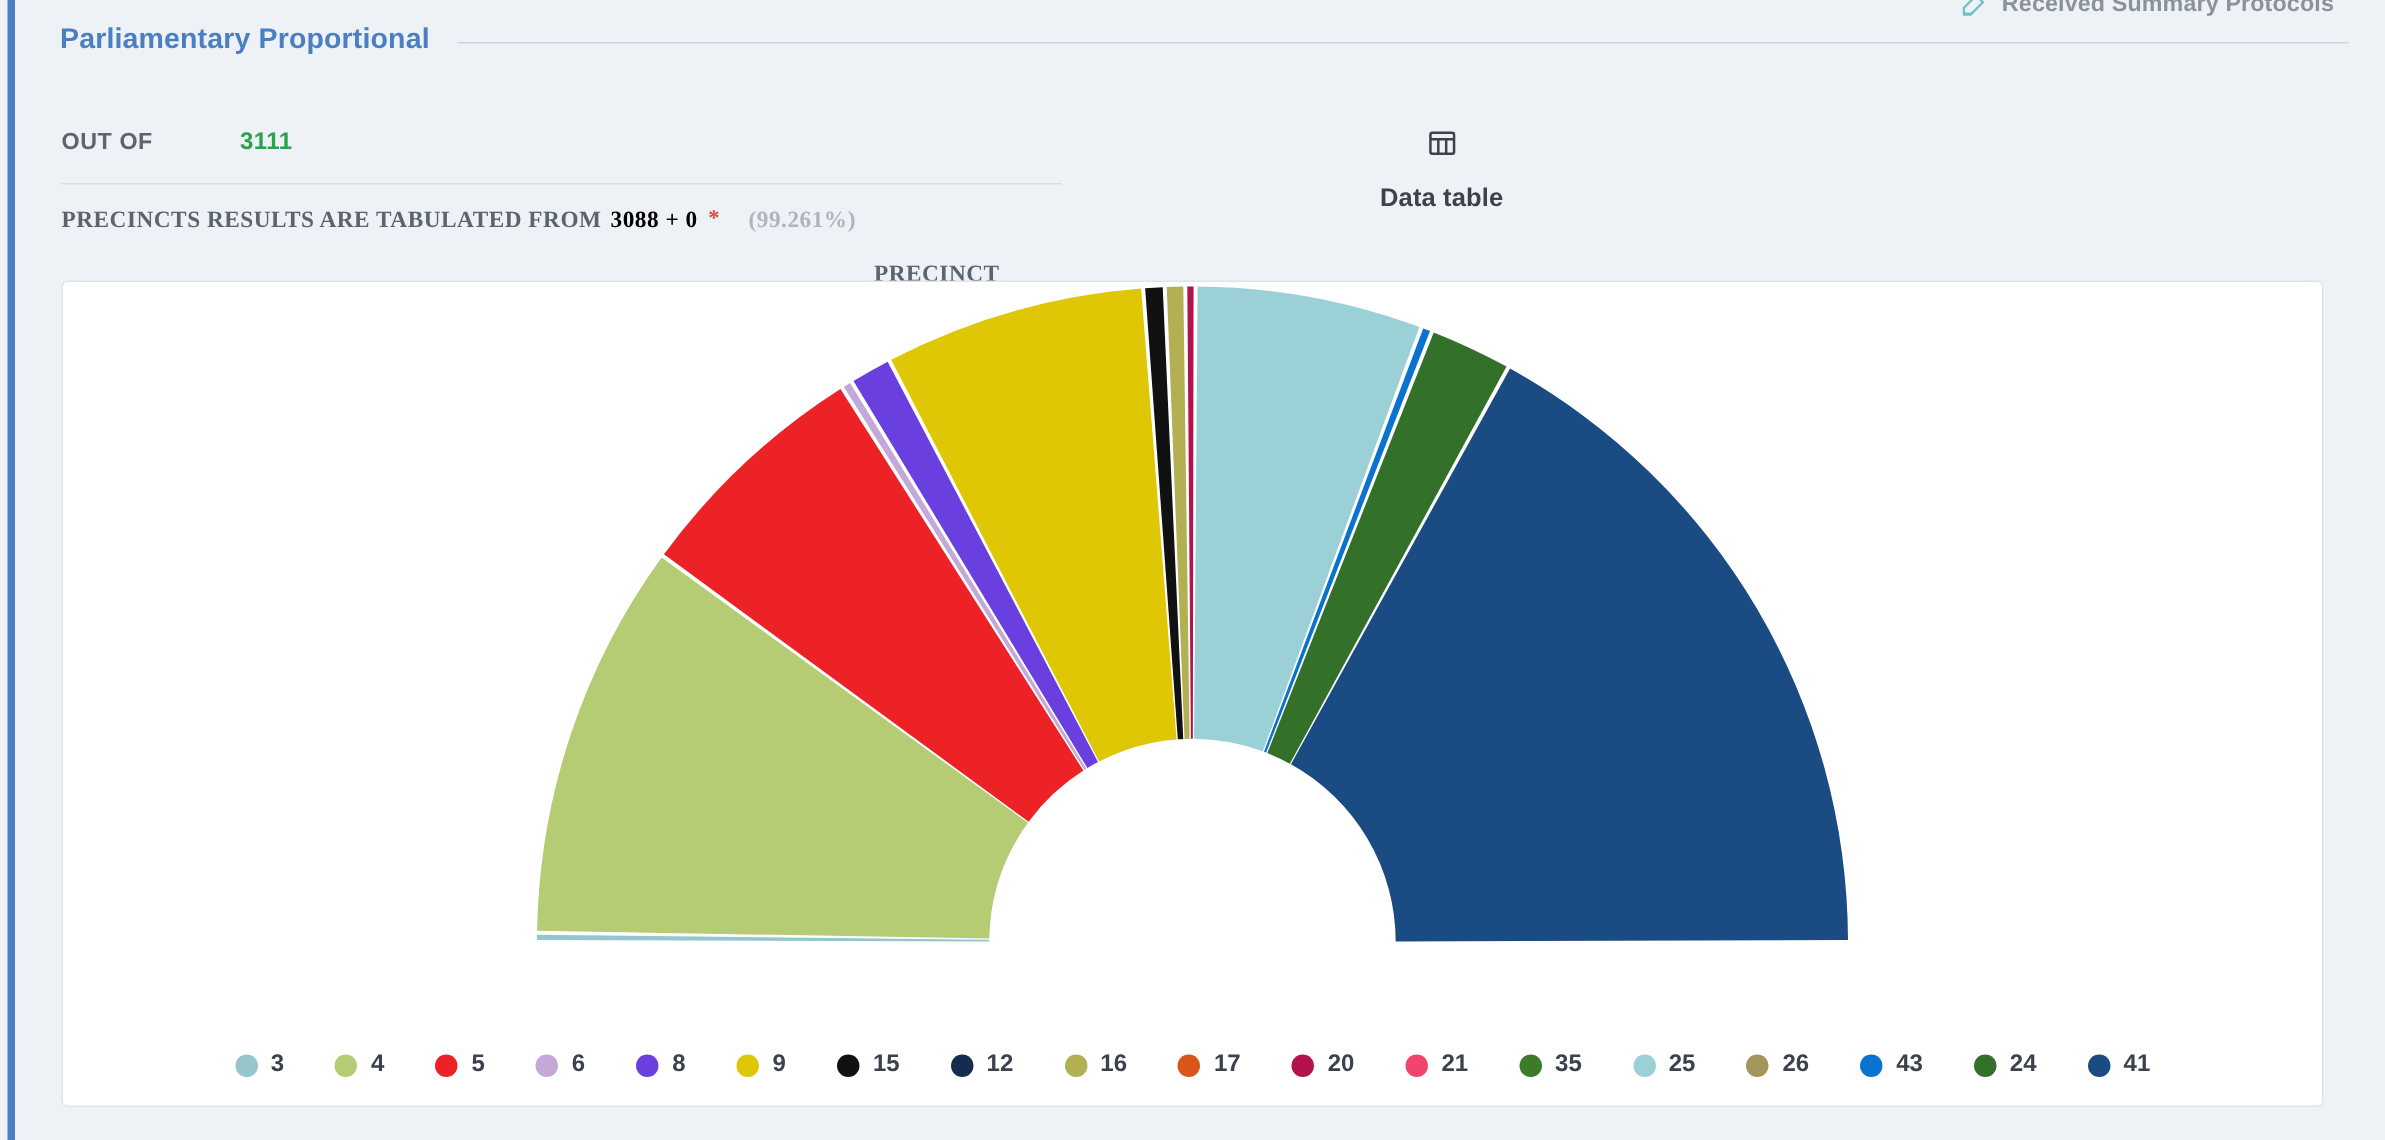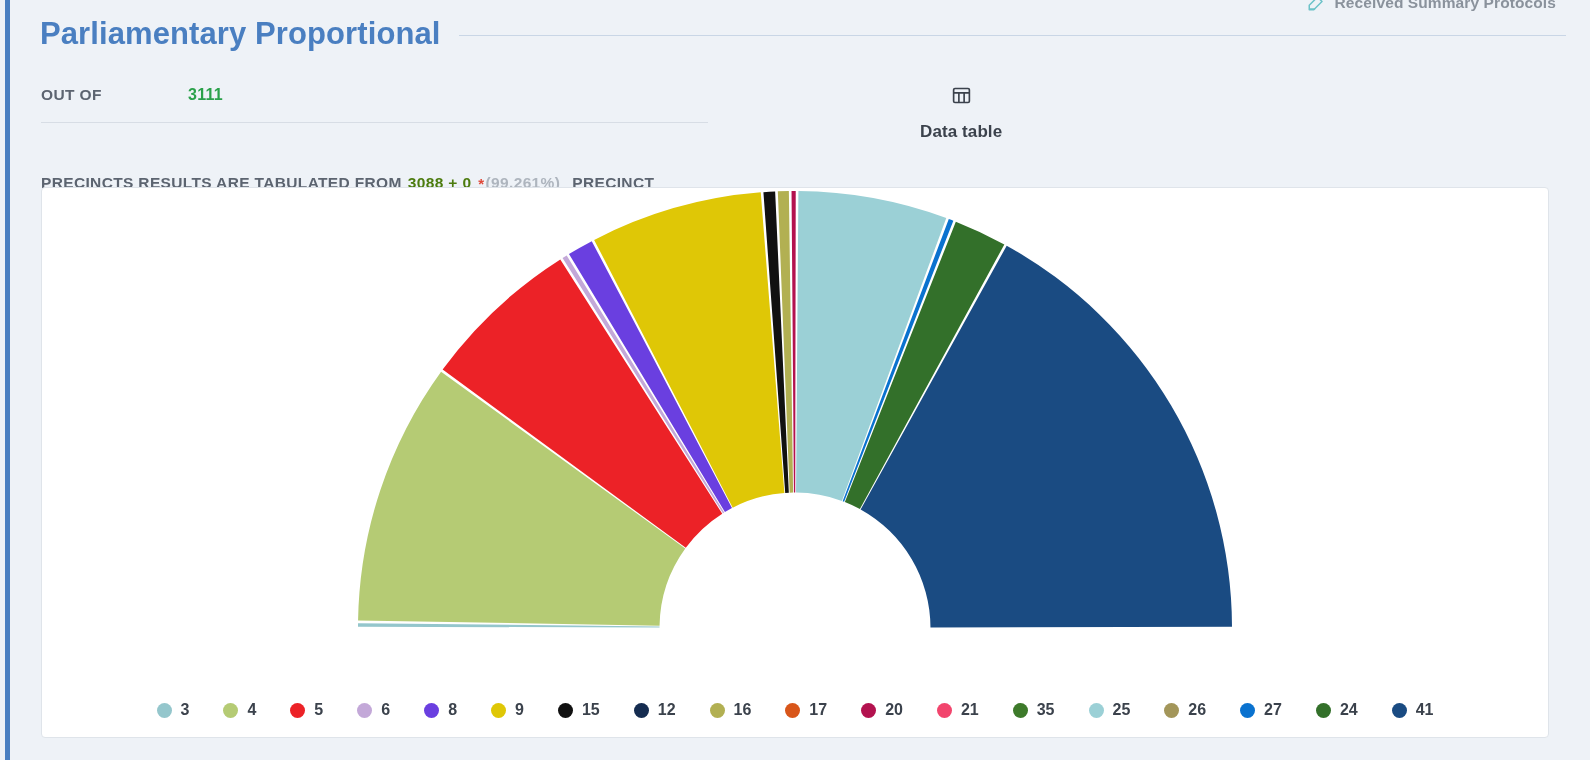--- a/index.html
+++ b/index.html
@@ -25,50 +25,50 @@
     letter-spacing: .1px; white-space: nowrap;
   }
   .protocols .ic { color: #6cc2c8; display:flex; }
 
   
   .title-row {
     position: absolute; left: 40px; top: 16px; right: 24px;
     display: flex; align-items: center; gap: 18px;
   }
   .title {
-    color: #4a7fc1; font-size: 31px; font-weight: 700;
+    color: #4a7fc1; font-size: 19px; font-weight: 700;
     letter-spacing: .1px; white-space: nowrap;
   }
   .title-line { flex: 1; height: 1px; background: #c9d6e6; margin-top: 2px; }
 
   
   .outof-row {
     position: absolute; left: 41px; top: 86px;
     display: flex; align-items: flex-start;
   }
   .outof-label {
     color: #5c6470; font-size: 15.5px; font-weight: 700; letter-spacing: .4px;
   }
   .outof-value {
-    color: #2aa14a; font-size: 16px; font-weight: 700; margin-left: 86px;
+    color: #2aa14a; font-size: 16px; font-weight: 700; margin-left: 58px;
     letter-spacing: .3px;
   }
   .hr-thin {
     position: absolute; left: 41px; top: 122px; width: 667px;
     height: 1px; background: #d7dde5;
   }
   .tab-row {
     position: absolute; left: 41px; top: 138px;
-    display: flex; align-items: flex-end; gap: 0;
+    display: flex; align-items: flex-start; gap: 0;
     font-size: 15.5px; font-weight: 700; letter-spacing: .35px;
-    color: #5c6470; white-space: nowrap;
-  }
-  .tab-row .green { color: #4d7c0f; margin-left: 6px; }
+    color: #5c6470; white-space: nowrap; font-family: Liberation Serif, serif;
+  }
+  .tab-row .green { color: #000000; margin-left: 6px; }
   .tab-row .star { color: #e04a3a; margin-left: 7px; font-size: 15px; }
-  .tab-row .pct  { color: #aeb5be; margin-left: 1px; }
+  .tab-row .pct  { color: #aeb5be; margin-left: 19px; }
   .tab-row .tail { margin-left: 12px; margin-top: 36px; }
 
   
   .actions { position: absolute; left: 920px; top: 84px; }
   .action {
     display: flex; align-items: center; gap: 16px;
     color: #3b424c; font-size: 17px; font-weight: 700;
     letter-spacing: .1px; white-space: nowrap; margin-bottom: 16px;
     cursor: pointer;
     flex-direction: column;
@@ -217,21 +217,21 @@
         <div class="legend-item">
           <span class="legend-dot" style="background: rgb(155, 208, 214);"></span>
           <span class="legend-label">25</span>
         </div>
         <div class="legend-item">
           <span class="legend-dot" style="background: rgb(163, 150, 90);"></span>
           <span class="legend-label">26</span>
         </div>
         <div class="legend-item">
           <span class="legend-dot" style="background: rgb(10, 114, 207);"></span>
-          <span class="legend-label">27</span>
+          <span class="legend-label">43</span>
         </div>
         <div class="legend-item">
           <span class="legend-dot" style="background: rgb(51, 112, 42);"></span>
           <span class="legend-label">24</span>
         </div>
         <div class="legend-item">
           <span class="legend-dot" style="background: rgb(26, 75, 130);"></span>
           <span class="legend-label">41</span>
         </div>
       </div>

